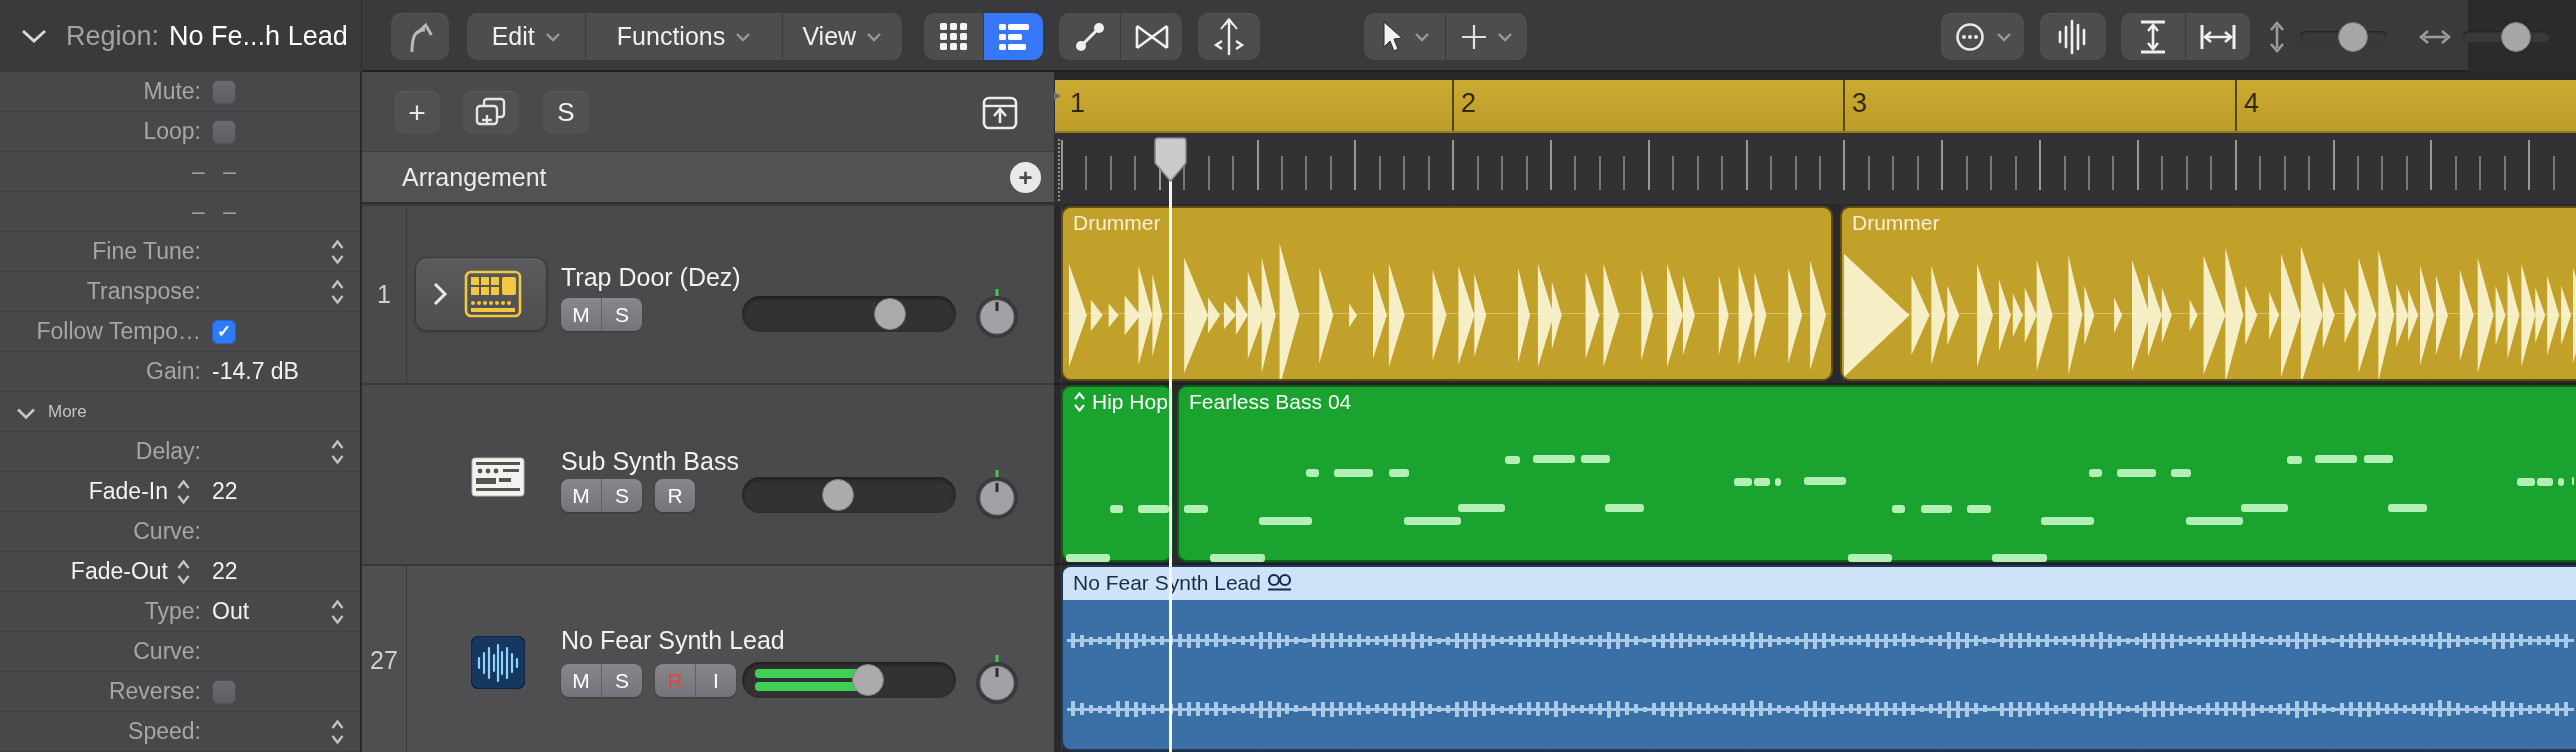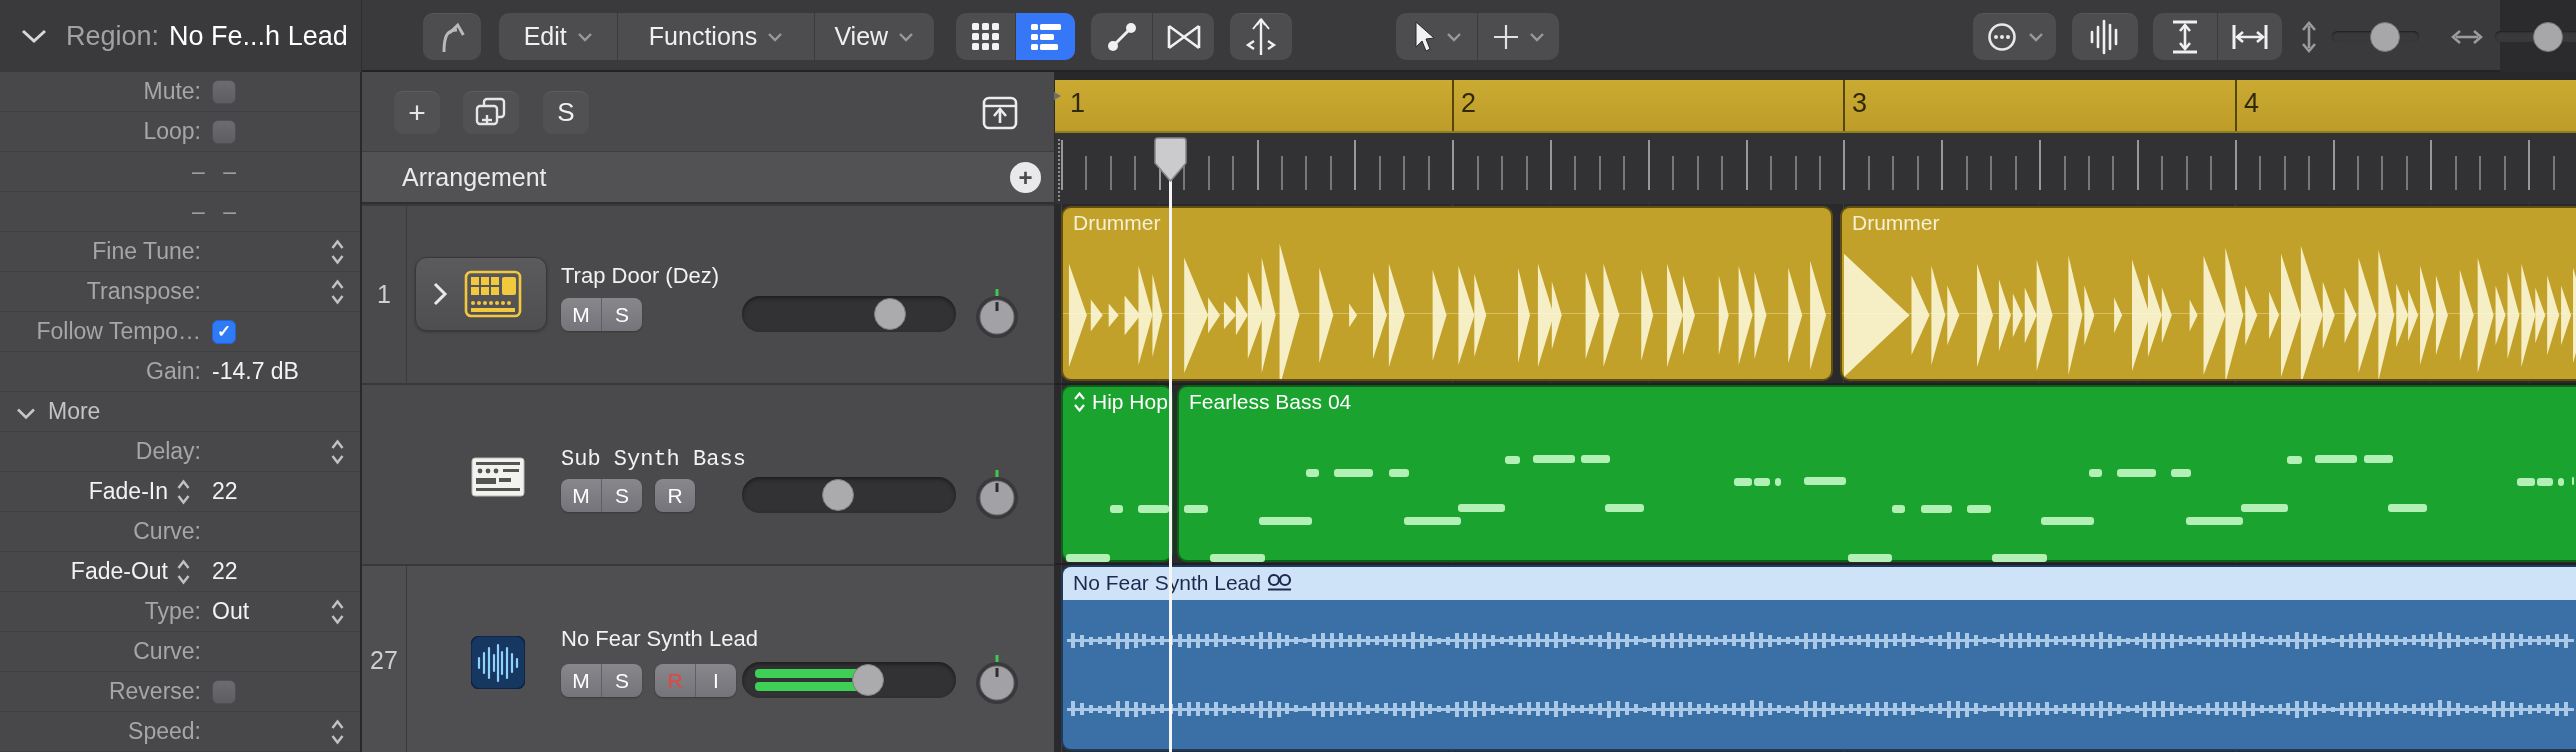--- a/index.html
+++ b/index.html
@@ -2,21 +2,21 @@
 <html><head>
 <meta charset="utf-8">
 <style>
   html,body{margin:0;padding:0;background:#1e1e20;}
   #app{position:relative;width:2576px;height:753px;overflow:hidden;background:#2b2b2d;
        font-family:"Liberation Sans",sans-serif;color:#ececee;}
   .abs{position:absolute;}
 
   
   #top-bar{position:absolute;left:0;top:0;width:2468px;height:72px;background:#3a3a3c;
-           border-bottom:2px solid #232325;box-sizing:border-box;z-index:30;margin-left:32px;}
+           border-bottom:2px solid #232325;box-sizing:border-box;z-index:30;}
   .tbtn{position:absolute;top:13px;height:47px;background:#4d4d4f;border-radius:10px;
         display:flex;align-items:center;justify-content:center;box-shadow:inset 0 1px 0 rgba(255,255,255,.06);}
   .seg{display:flex;height:47px;border-radius:10px;overflow:hidden;position:absolute;top:13px;background:#4d4d4f;}
   .seg>div{display:flex;align-items:center;justify-content:center;gap:10px;}
   .seg>div+div{border-left:1px solid #3b3b3d;}
   .menu-label{font-size:25px;color:#f0f0f2;}
   .chev{width:16px;height:10px;}
   .sel-blue{background:#3577f6 !important;}
   .slide-group{position:absolute;top:13px;height:47px;display:flex;align-items:center;gap:12px;}
   .slide-track{position:relative;width:87px;height:11px;background:#39393b;border-radius:6px;
@@ -49,21 +49,21 @@
           box-shadow:inset 0 1px 0 rgba(255,255,255,.07);}
   #arr-row{position:absolute;left:0;top:79px;width:692px;height:53px;background:#525254;
            border-top:1px solid #3e3e40;border-bottom:2px solid #2f2f31;box-sizing:border-box;}
   #arr-row .lbl{position:absolute;left:40px;top:11px;font-size:25px;color:#eaeaec;}
   #arr-plus{position:absolute;left:648px;top:10px;width:31px;height:31px;border-radius:50%;
             background:#e9e9eb;color:#4a4a4c;font-size:24px;font-weight:bold;display:flex;
             align-items:center;justify-content:center;}
   .trk-row{position:absolute;left:0;width:692px;border-top:2px solid #39393b;box-sizing:border-box;}
   .trk-num{position:absolute;left:0;top:0;bottom:0;width:45px;display:flex;align-items:center;
            justify-content:center;font-size:25px;color:#cfcfd1;border-right:1px solid #3a3a3c;box-sizing:border-box;}
-  .trk-name{position:absolute;left:199px;font-size:22px;color:#f2f2f4;white-space:nowrap;}
+  .trk-name{position:absolute;left:199px;font-size:25px;color:#f2f2f4;white-space:nowrap;}
   .msbtns{position:absolute;display:flex;border-radius:8px;overflow:hidden;
           box-shadow:0 1px 2px rgba(0,0,0,.25);}
   .msbtns>div{width:40px;height:33px;background:linear-gradient(#87878c,#74747a);color:#fff;
           font-size:21px;display:flex;align-items:center;justify-content:center;}
   .msbtns>div+div{border-left:1px solid #606064;}
   .vslider{position:absolute;width:214px;height:36px;background:#323234;border-radius:18px;
            box-shadow:inset 0 2px 4px rgba(0,0,0,.45);}
   .vthumb{position:absolute;top:2px;width:32px;height:32px;border-radius:50%;
           background:#ababae;border:1px solid #7e7e82;box-sizing:border-box;}
   .meterbar{position:absolute;height:9px;border-radius:4px;background:#3ecf55;}
@@ -317,21 +317,21 @@
         <div class="cb checked" style="position: absolute; left: 212px;">✓</div>
       </div>
       <div class="insp-row">
         <div class="insp-label">Gain:</div>
         <div class="insp-value" style="position: absolute; left: 212px;">-14.7 dB</div>
       </div>
       <div class="insp-row">
         <div style="position: absolute; left: 16px; top: 14px;"><svg width="20" height="13" viewBox="0 0 20 13">
             <path d="M2 2.5 L10 10.5 L18 2.5" stroke="#c6c6c9" stroke-width="2.6" fill="none"></path>
           </svg></div>
-        <div style="position: absolute; left: 48px; font-size: 23px; color: rgb(195, 195, 198);">More</div>
+        <div style="position: absolute; left: 48px; font-size: 17px; color: rgb(195, 195, 198);">More</div>
       </div>
       <div class="insp-row">
         <div class="insp-label">Delay:</div>
         <div class="insp-stepper" style="top: 6px;"><svg width="17" height="28" viewBox="0 0 17 28">
             <path d="M3.5 10 L8.5 3.5 L13.5 10" stroke="#c2c2c5" stroke-width="2.5" fill="none"></path>
             <path d="M3.5 18 L8.5 24.5 L13.5 18" stroke="#c2c2c5" stroke-width="2.5" fill="none"></path>
           </svg></div>
       </div>
       <div class="insp-row">
         <div style="position: absolute; right: 192px; left: 0px; text-align: right; font-size: 23px; color: rgb(242, 242, 244);">Fade-In</div>
@@ -459,21 +459,21 @@
             <rect x="5" y="10" width="44" height="3"></rect>
             <circle cx="9" cy="19" r="2.4"></circle>
             <circle cx="17" cy="19" r="2.4"></circle>
             <circle cx="25" cy="19" r="2.4"></circle>
             <rect x="32" y="17" width="16" height="3"></rect>
             <rect x="5" y="26" width="20" height="6"></rect>
             <rect x="28" y="26" width="12" height="4"></rect>
             <rect x="5" y="36" width="44" height="3"></rect>
           </g>
       </svg>
-      <div class="trk-name" style="top:62px;font-family:Liberation Mono, monospace;">Sub Synth Bass</div>
+      <div class="trk-name" style="top:62px;">Sub Synth Bass</div>
       <div class="msbtns" style="left:199px;top:94px;">
         <div>M</div>
         <div>S</div>
       </div>
       <div class="msbtns" style="left:293px;top:94px;">
         <div>R</div>
       </div>
       <div class="vslider" style="left:380px;top:92px;">
         <div class="vthumb" style="left:80px;"></div>
       </div>

